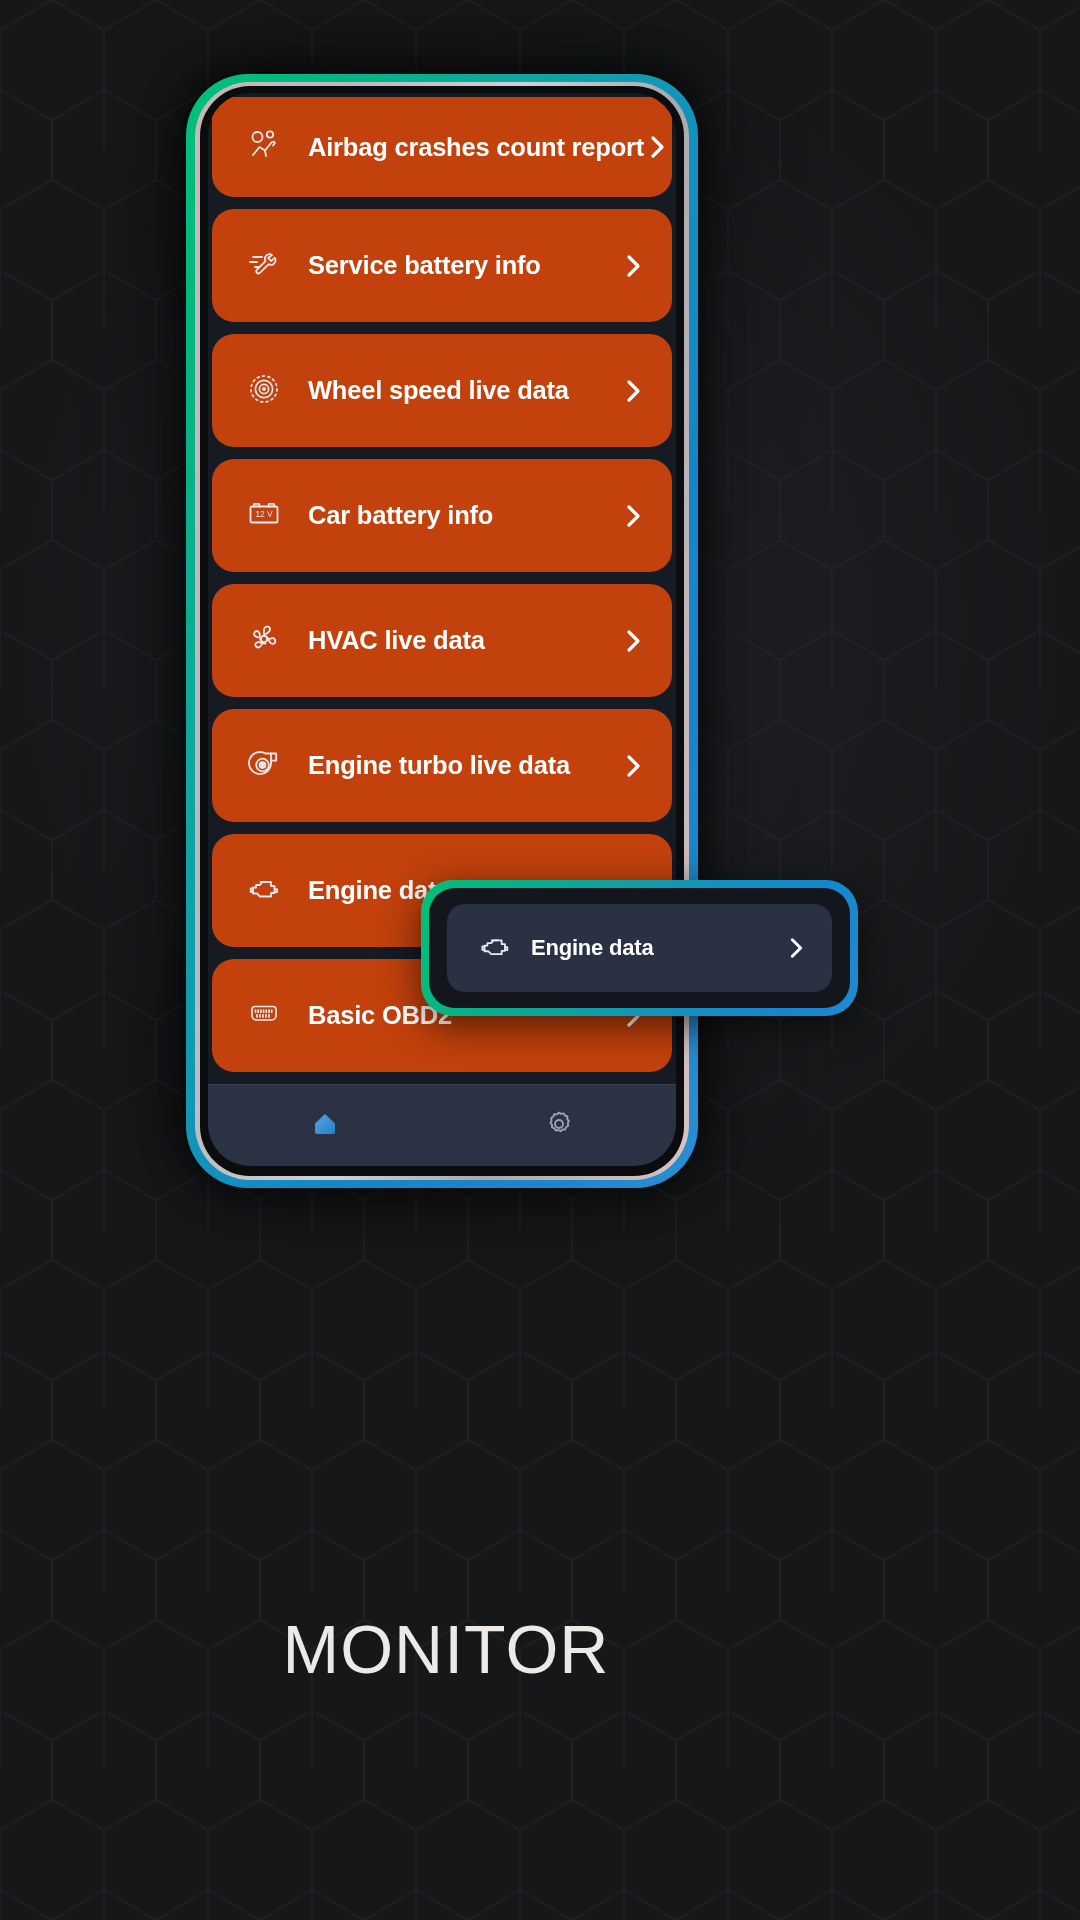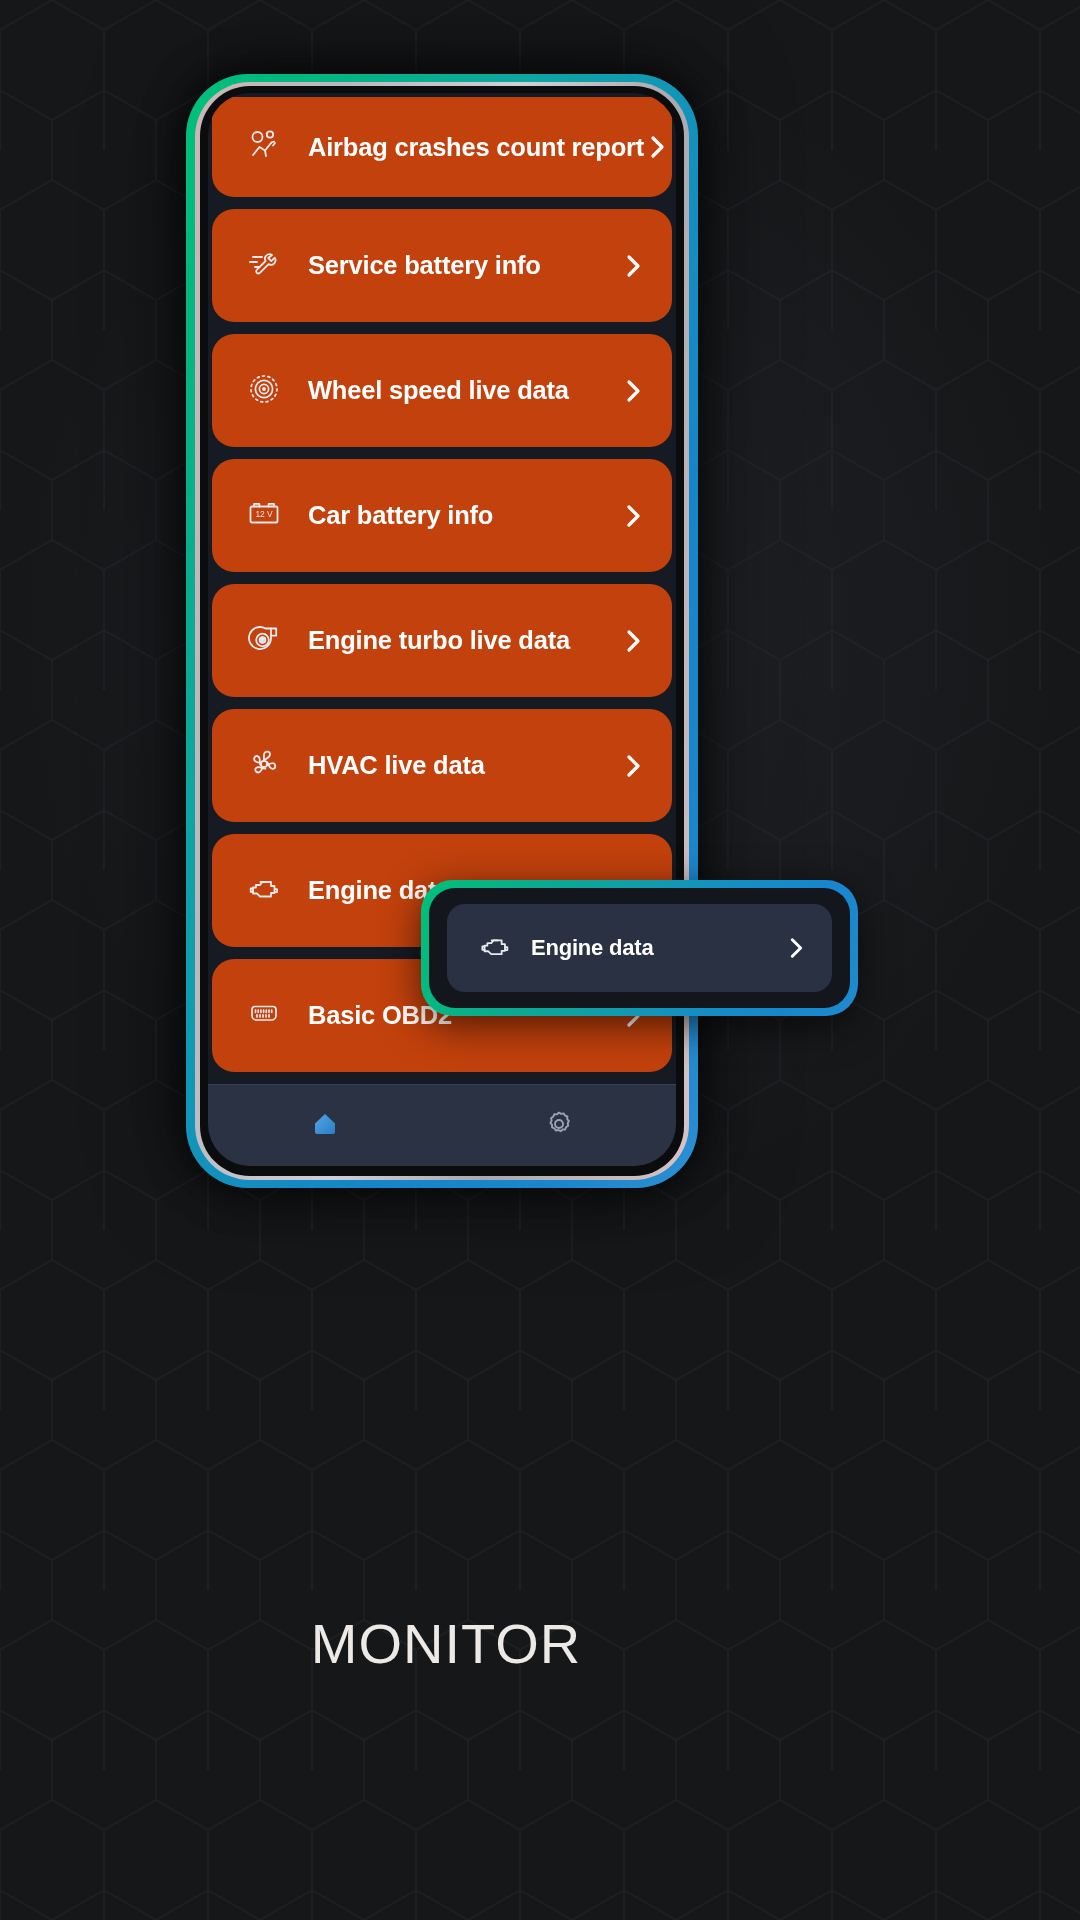--- a/index.html
+++ b/index.html
@@ -167,21 +167,21 @@
   #callout-card .row-label { font-size: 22px; margin-left: 16px; }
 
   
   #headline {
     position: absolute;
     left: 0;
     top: 1615px;
     width: 892px;
     text-align: center;
     color: #ece9e6;
-    font-size: 56px;
+    font-size: 68px;
     line-height: 1.02;
     font-weight: normal;
     letter-spacing: 1px;
   }
   #headline .line { display: block; }
 </style>
 </head>
 <body>
 
 <div id="page">
@@ -270,46 +270,46 @@
           <span class="row-chevron">
             <svg width="26" height="26" viewBox="0 0 26 26" fill="none" stroke="currentColor" stroke-width="3.2" stroke-linecap="round" stroke-linejoin="round">
                 <path d="M9 4 l9 9 l-9 9"></path>
               </svg>
           </span>
         </div>
 
         <div class="row">
           <span class="row-icon">
             <svg width="40" height="40" viewBox="0 0 40 40" fill="none" stroke="currentColor" stroke-width="1.8" stroke-linecap="round" stroke-linejoin="round">
+              <circle cx="20" cy="20" r="3.1"></circle>
+              <path d="M20 17 c0 -5.5 -1 -8.5 2.7 -9.3 c3.3 -0.7 4.6 3.2 1.7 5.6 c-2 1.6 -4.4 2.6 -4.4 3.7"></path>
+              <path d="M22.8 21.2 c4.9 -2.5 8 -3 8.4 0.7 c0.35 3.35 -3.8 4 -5.6 0.9 c-1.2 -2.1 -1.9 -4.6 -2.8 -4.9"></path>
+              <path d="M19.4 22.9 c-2.8 4.8 -4.6 7.2 -7.3 4.6 c-2.4 -2.35 0.7 -5.1 4.1 -4.1 c2.3 0.7 4.5 1.8 5.2 1.2"></path>
+              <path d="M17.2 19.2 c-5.2 -1.2 -8.2 -2.3 -6.7 -5.6 c1.35 -3 5.1 -1.5 5.3 2 c0.15 2.4 -0.2 4.8 0.6 5.4"></path>
+            </svg>
+          </span>
+          <span class="row-label">HVAC live data</span>
+          <span class="row-chevron">
+            <svg width="26" height="26" viewBox="0 0 26 26" fill="none" stroke="currentColor" stroke-width="3.2" stroke-linecap="round" stroke-linejoin="round">
+                <path d="M9 4 l9 9 l-9 9"></path>
+              </svg>
+          </span>
+        </div>
+
+        <div class="row">
+          <span class="row-icon">
+            <svg width="40" height="40" viewBox="0 0 40 40" fill="none" stroke="currentColor" stroke-width="1.8" stroke-linecap="round" stroke-linejoin="round">
               <path d="M21.5 9.5 a11 11 0 1 0 5.5 9.5 v-9.5 z"></path>
               <path d="M27 9.5 h5.2 v7.2 h-5.2"></path>
               <circle cx="18.5" cy="21" r="6.3"></circle>
               <circle cx="18.5" cy="21" r="2.9"></circle>
               <path d="M18.5 18.1 v5.8 M16 19.6 l5 2.9 M16 22.4 l5 -2.9"></path>
             </svg>
           </span>
           <span class="row-label">Engine turbo live data</span>
-          <span class="row-chevron">
-            <svg width="26" height="26" viewBox="0 0 26 26" fill="none" stroke="currentColor" stroke-width="3.2" stroke-linecap="round" stroke-linejoin="round">
-                <path d="M9 4 l9 9 l-9 9"></path>
-              </svg>
-          </span>
-        </div>
-
-        <div class="row">
-          <span class="row-icon">
-            <svg width="40" height="40" viewBox="0 0 40 40" fill="none" stroke="currentColor" stroke-width="1.8" stroke-linecap="round" stroke-linejoin="round">
-              <circle cx="20" cy="20" r="3.1"></circle>
-              <path d="M20 17 c0 -5.5 -1 -8.5 2.7 -9.3 c3.3 -0.7 4.6 3.2 1.7 5.6 c-2 1.6 -4.4 2.6 -4.4 3.7"></path>
-              <path d="M22.8 21.2 c4.9 -2.5 8 -3 8.4 0.7 c0.35 3.35 -3.8 4 -5.6 0.9 c-1.2 -2.1 -1.9 -4.6 -2.8 -4.9"></path>
-              <path d="M19.4 22.9 c-2.8 4.8 -4.6 7.2 -7.3 4.6 c-2.4 -2.35 0.7 -5.1 4.1 -4.1 c2.3 0.7 4.5 1.8 5.2 1.2"></path>
-              <path d="M17.2 19.2 c-5.2 -1.2 -8.2 -2.3 -6.7 -5.6 c1.35 -3 5.1 -1.5 5.3 2 c0.15 2.4 -0.2 4.8 0.6 5.4"></path>
-            </svg>
-          </span>
-          <span class="row-label">HVAC live data</span>
           <span class="row-chevron">
             <svg width="26" height="26" viewBox="0 0 26 26" fill="none" stroke="currentColor" stroke-width="3.2" stroke-linecap="round" stroke-linejoin="round">
                 <path d="M9 4 l9 9 l-9 9"></path>
               </svg>
           </span>
         </div>
 
         <div class="row">
           <span class="row-icon">
             <svg width="40" height="40" viewBox="0 0 40 40" fill="none" stroke="currentColor" stroke-width="1.8" stroke-linecap="round" stroke-linejoin="round">

